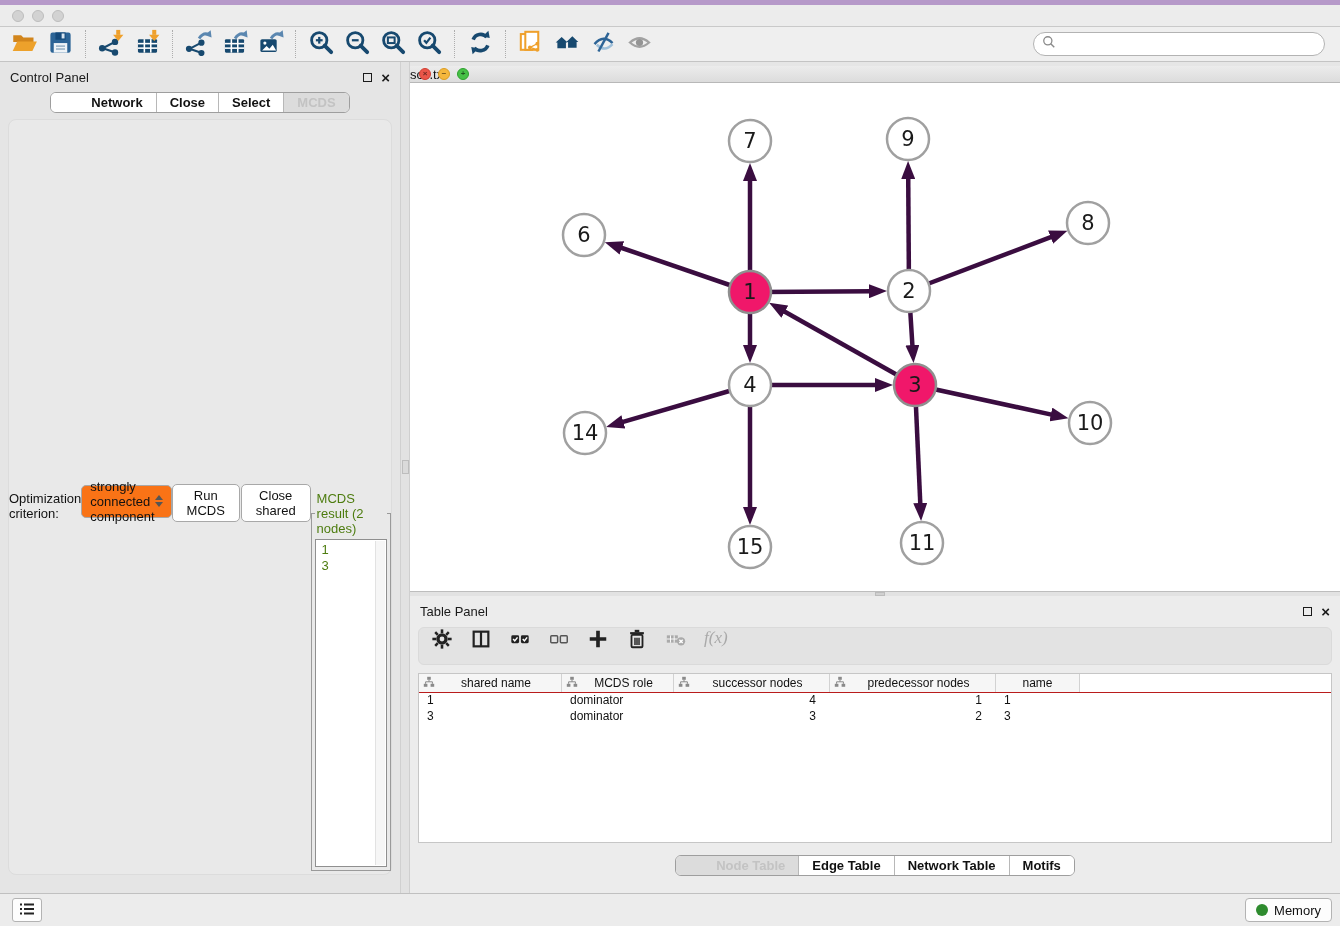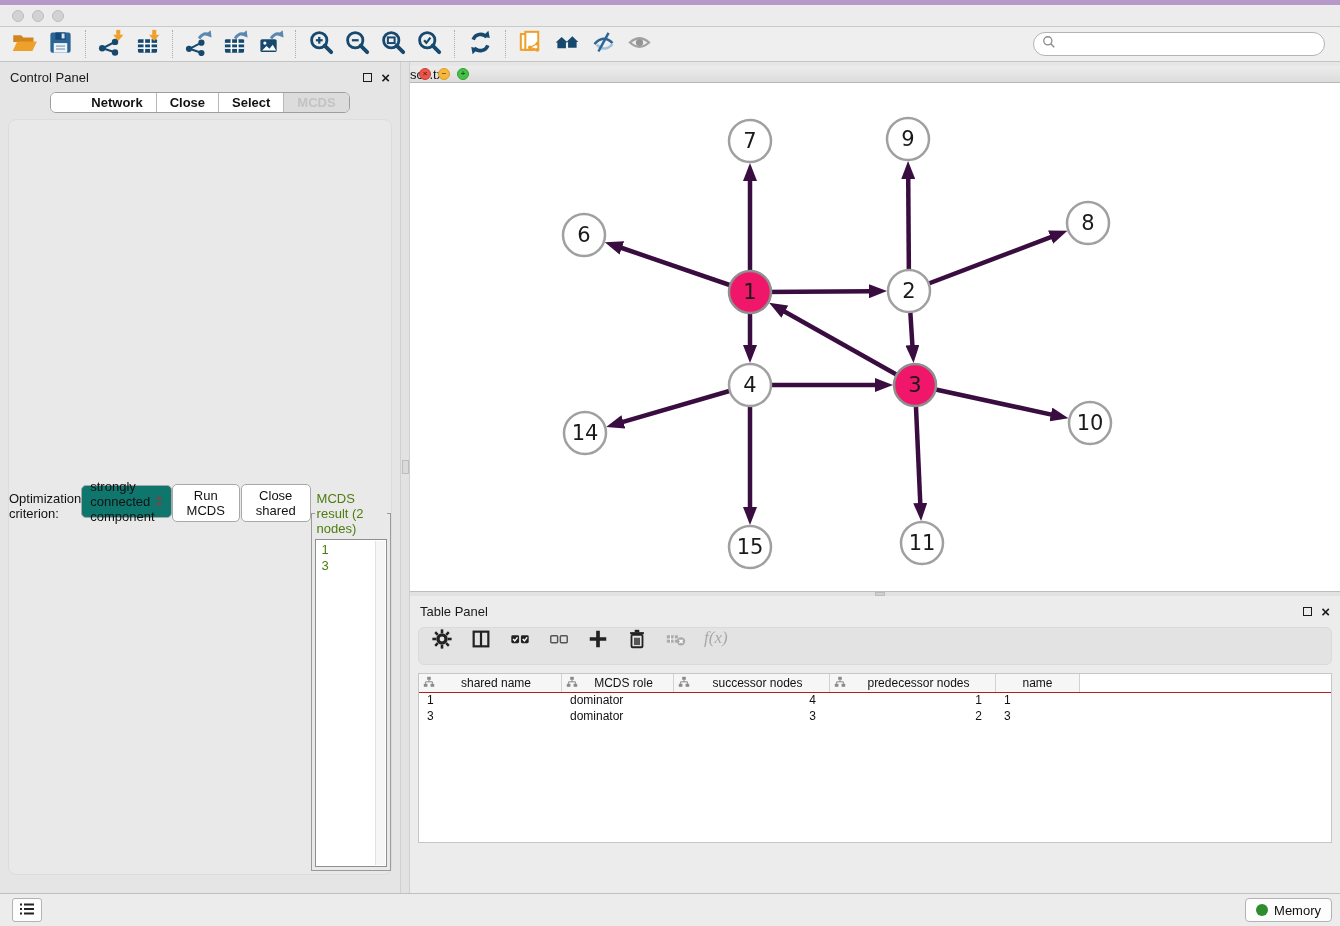--- a/index.html
+++ b/index.html
@@ -33,21 +33,21 @@
   .ph-icons { margin-left:auto; display:flex; align-items:center; gap:9px; }
   .float-ic { width:9px; height:9px; border:1.5px solid #1a1a1a; display:inline-block; }
   .close-ic { font-size:15px; font-weight:bold; color:#1a1a1a; line-height:11px; }
   .seg { display:flex; border:1px solid #9e9e9e; border-radius:6px; overflow:hidden; background:#fff; }
   .seg > div { padding:2px 13px; font-size:13px; font-weight:bold; color:#111; border-left:1px solid #b8b8b8; background:#fff; white-space:nowrap; }
   .seg > div:first-child { border-left:none;padding-left:40px; }
   .seg > div.disabled-tab { background:#dcdcdc; color:#c3c3c3; }
   .cp-tabs-row { display:flex; justify-content:center; margin-top:4px; }
   .cp-body { margin:6px 8px 0 8px; height:756px; background:#e9e9e9; border:1px solid #dcdcdc; border-radius:8px; display:flex; flex-direction:row; align-items:center; }
   .opt-label { margin-top:17px; font-size:13px; color:#111; }
-  .dropdown { margin-top:8px; width:310px; height:33px; background:#0f766e; border:1px solid #a8a8a8; border-radius:5px; display:flex; align-items:center; padding:0 8px; font-size:13px; color:#111; }
+  .dropdown { margin-top:8px; width:310px; height:33px; background:#f97316; border:1px solid #a8a8a8; border-radius:5px; display:flex; align-items:center; padding:0 8px; font-size:13px; color:#111; }
   .spin { margin-left:auto; display:flex; flex-direction:column; gap:2px; }
   .spin i { width:0; height:0; border-left:4px solid transparent; border-right:4px solid transparent; }
   .spin .up { border-bottom:5px solid #555; }
   .spin .dn { border-top:5px solid #555; }
   .btn-row { margin-top:12px; display:flex; gap:1px; }
   .btn { background:#fff; border:1px solid #a8a8a8; border-radius:5px; font-size:13px; padding:3px 14px; color:#111; font-family:"Liberation Sans",sans-serif; }
   .result-box { margin-top:auto; margin-bottom:3px; width:372px; height:380px; border:1px solid #9a9a9a; padding:3px; font-size:13px; color:#4d7c0f; }
   .result-box legend { padding:0 2px; font-size:13px; }
   .result-text { width:100%; height:100%; background:#fff; border:1px solid #8f8f8f; position:relative; padding:2px 0 0 6px; font-size:13px; line-height:16px; }
   .result-scroll { position:absolute; top:1px; right:1px; bottom:1px; width:10px; background:#f6f6f6; border-left:1px solid #e2e2e2; }
@@ -510,20 +510,28 @@
               <div class="td-cell" style="width:84px;text-align:left;">1</div>
             </div>
             <div class="td-row">
               <div class="td-cell" style="width:143px;text-align:left;">3</div>
               <div class="td-cell" style="width:112px;text-align:left;">dominator</div>
               <div class="td-cell" style="width:156px;text-align:right;padding-right:14px;">3</div>
               <div class="td-cell" style="width:166px;text-align:right;padding-right:14px;">2</div>
               <div class="td-cell" style="width:84px;text-align:left;">3</div>
             </div>
           </div>
+        <div class="tp-tabs-row">
+          <div class="seg" id="tp-tabs">
+              <div class="disabled-tab">Node Table</div>
+              <div>Edge Table</div>
+              <div>Network Table</div>
+              <div>Motifs</div>
+            </div>
+        </div>
       </div>
     </div>
 
   </div>
 
   <div class="statusbar">
     <button class="list-btn">
         <span id="list-ic"><svg width="16" height="14" viewBox="0 0 16 14">
             <g fill="#222">
               <rect x="1" y="1.5" width="2" height="2"></rect>

